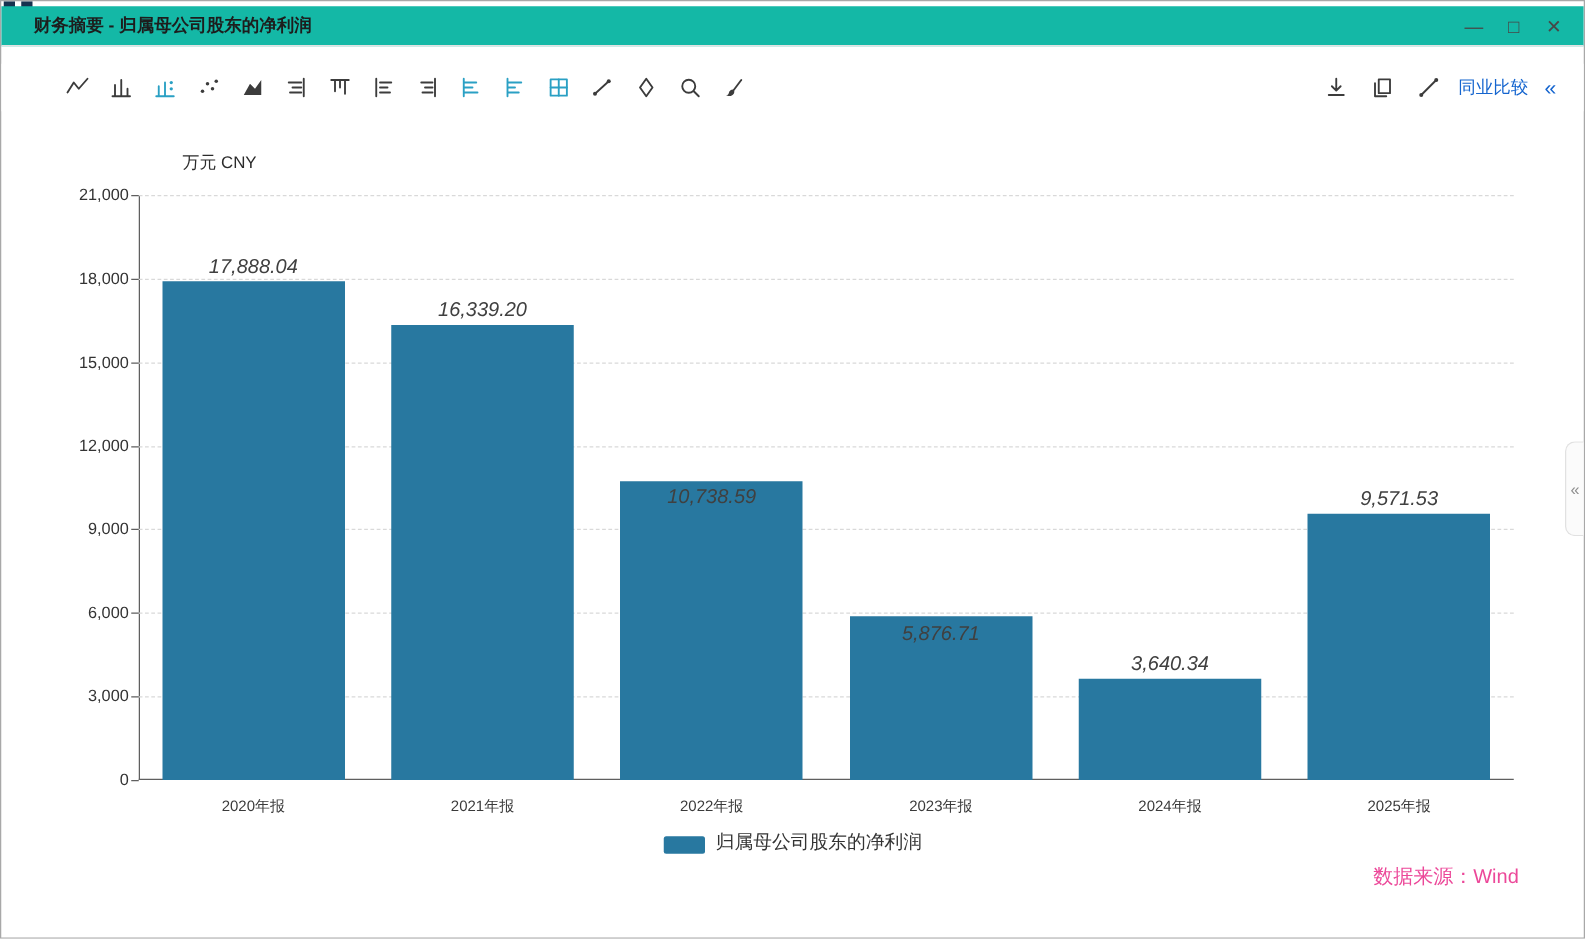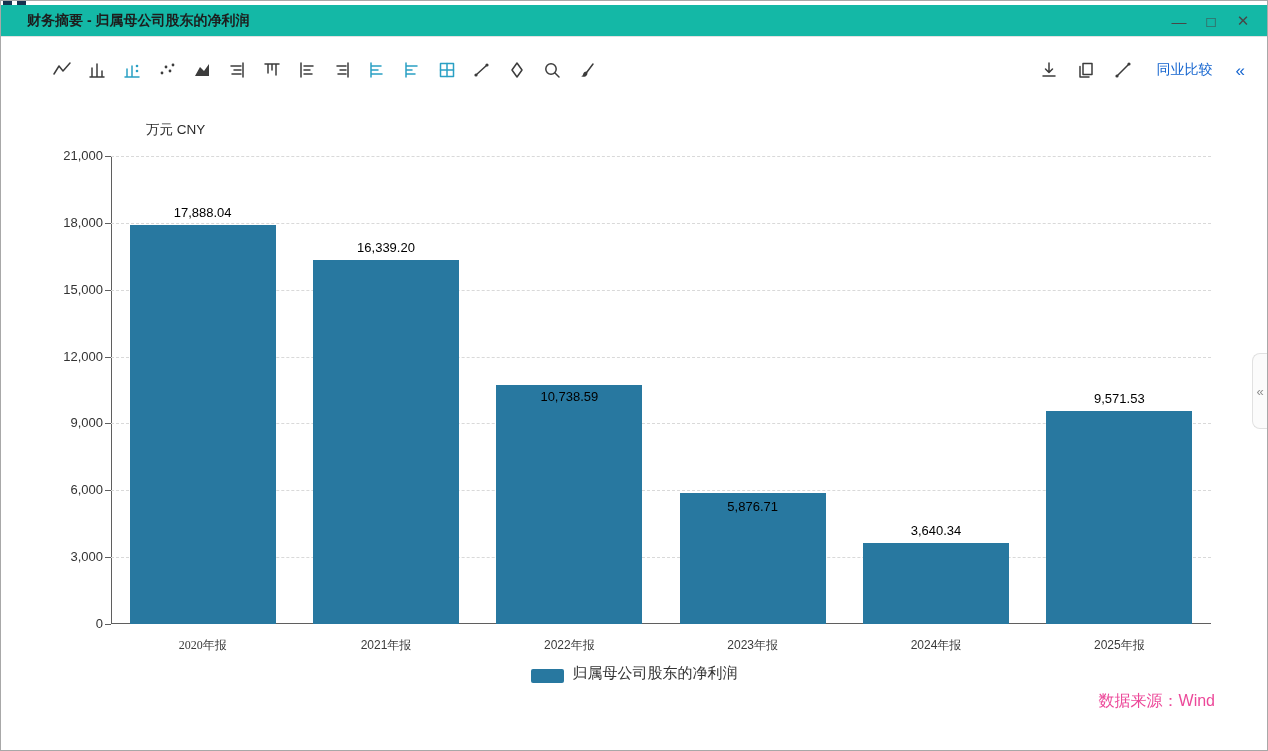--- a/index.html
+++ b/index.html
@@ -32,39 +32,39 @@
   .toolbar{
     position:absolute; top:50px; left:0; right:0; height:38px;
     display:flex; align-items:center; padding:0 22px 0 50px; background:#fff;
   }
   .tool-group{ display:flex; align-items:center; gap:13px; }
   .tool{
     width:22px; height:22px; display:flex; align-items:center; justify-content:center;
     color:#3c3c3c; cursor:pointer;
   }
   .tool.active{ color:#2aa0c4; }
-  .toolbar-right{ margin-left:auto; display:flex; align-items:center; gap:23px; }
+  .toolbar-right{ margin-left:auto; display:flex; align-items:center; gap:13px; }
   .toolbar-right .tool{ color:#3c3c3c; }
   .link{ color:#1565cf; font-size:14px; cursor:pointer; white-space:nowrap; }
   .collapse-glyph{ color:#1565cf; font-size:17px; cursor:pointer; line-height:1; }
 
   
   .chart-layer{ position:absolute; inset:0; pointer-events:none; }
   .chart-layer *{ pointer-events:auto; }
   .unit-label{ position:absolute; left:100px; top:120px; font-size:13.5px; color:#2b2b2b;margin-left:45px; }
   .plot-area{
     position:absolute; left:110px; top:155px; width:1100px; height:468px;
     border-left:1px solid #5f5f5f; border-bottom:1px solid #5f5f5f;
   }
   .gridline{ position:absolute; left:110px; width:1100px; height:0; border-top:1px dashed #d9d9d9; }
   .ytick-label{ position:absolute; left:20px; width:82px; text-align:right; font-size:13px; color:#333; }
   .ytick-mark{ position:absolute; left:104px; width:6px; height:0; border-top:1px solid #5f5f5f; }
   .bar{ position:absolute; }
   .bar-value{
-    position:absolute; transform:translateX(-50%); font-size:13px; color:#000000; white-space:nowrap;
+    position:absolute; transform:translateX(-50%); font-size:16px; color:#404040; white-space:nowrap;font-style:italic;
   }
   .x-label{
     position:absolute; top:636px; transform:translateX(-50%); font-size:12px; color:#3a3a3a; white-space:nowrap;
   }
   .legend{
     position:absolute; left:0; right:0; top:663px; display:flex;
     justify-content:center; align-items:flex-end; gap:9px;
   }
   .legend-swatch{ width:33px; height:14px; border-radius:2px; }
   .legend-label{ font-size:15px; color:#333; }
@@ -242,21 +242,21 @@
       <div class="ytick-mark" style="top: 288.714px;"></div>
       <div class="ytick-label" style="top: 280.714px;">15,000</div>
       <div class="gridline" style="top: 221.857px;"></div>
       <div class="ytick-mark" style="top: 221.857px;"></div>
       <div class="ytick-label" style="top: 213.857px;">18,000</div>
       <div class="gridline" style="top: 155px;"></div>
       <div class="ytick-mark" style="top: 155px;"></div>
       <div class="ytick-label" style="top: 147px;">21,000</div>
       <div class="bar" style="left: 128.667px; top: 224.352px; width: 146px; height: 398.648px; background: rgb(40, 120, 160);"></div>
       <div class="bar-value" style="left: 201.667px; top: 204.352px;">17,888.04</div>
-      <div class="x-label" style="left: 201.667px; font-family: Liberation Serif, serif;">2020年报</div>
+      <div class="x-label" style="left: 201.667px;">2020年报</div>
       <div class="bar" style="left: 312px; top: 258.869px; width: 146px; height: 364.131px; background: rgb(40, 120, 160);"></div>
       <div class="bar-value" style="left: 385px; top: 238.869px;">16,339.20</div>
       <div class="x-label" style="left: 385px;">2021年报</div>
       <div class="bar" style="left: 495.333px; top: 383.683px; width: 146px; height: 239.317px; background: rgb(40, 120, 160);"></div>
       <div class="bar-value" style="left: 568.333px; top: 363.683px; margin-top: 24px;">10,738.59</div>
       <div class="x-label" style="left: 568.333px;">2022年报</div>
       <div class="bar" style="left: 678.667px; top: 492.033px; width: 146px; height: 130.967px; background: rgb(40, 120, 160);"></div>
       <div class="bar-value" style="left: 751.667px; top: 498px;">5,876.71</div>
       <div class="x-label" style="left: 751.667px;">2023年报</div>
       <div class="bar" style="left: 862px; top: 541.872px; width: 146px; height: 81.1276px; background: rgb(40, 120, 160);"></div>

